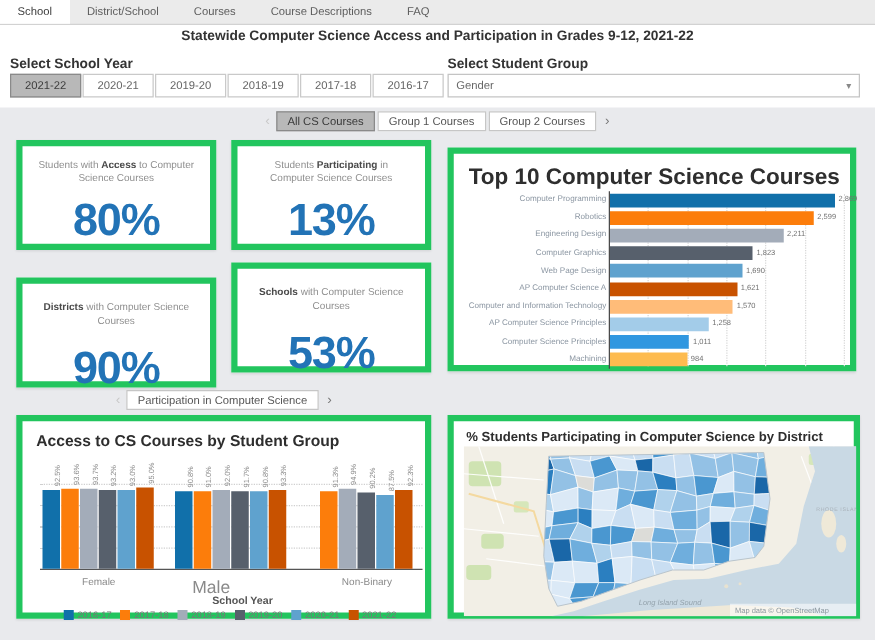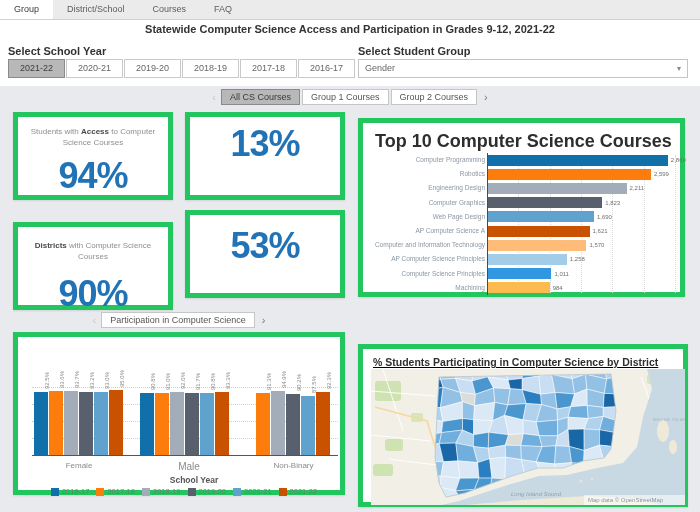--- a/index.html
+++ b/index.html
@@ -30,23 +30,24 @@
   .kpi-value{text-align:center;font-size:36px;font-weight:bold;color:#2273b6;margin-top:6px;letter-spacing:-1px;}
   
   .panel-title{font-weight:bold;color:#2e2e2e;}
   
   .map-canvas{position:absolute;left:8px;top:20px;width:314px;height:136px;}
 </style>
 </head>
 <body>
 
 <div class="tabbar">
-  <div class="tab active">Group</div>
+  <div class="tab active">School</div>
   <div class="tab">District/School</div>
   <div class="tab">Courses</div>
+  <div class="tab">Course Descriptions</div>
   <div class="tab">FAQ</div>
 </div>
 
 <div class="page-title">Statewide Computer Science Access and Participation in Grades 9-12, 2021-22</div>
 
 <div class="filter-label" style="left:8px;top:45px;">Select School Year</div>
 <div class="year-row">
   <div class="pill selected">2021-22</div>
   <div class="pill">2020-21</div>
   <div class="pill">2019-20</div>
@@ -66,30 +67,32 @@
 <div class="toggle-row" style="left:0;top:89px;width:700px;">
   <span class="arrow dim">‹</span>
   <div class="tbtn selected">All CS Courses</div>
   <div class="tbtn">Group 1 Courses</div>
   <div class="tbtn">Group 2 Courses</div>
   <span class="arrow">›</span>
 </div>
 
 <div class="panel" style="left:13px;top:112px;width:160px;height:88px;">
   <div class="kpi-label"><span>Students with </span><b>Access</b><span> to Computer Science Courses</span></div>
-  <div class="kpi-value">94%</div>
+  <div class="kpi-value">80%</div>
 </div>
 <div class="panel" style="left:185px;top:112px;width:160px;height:88px;">
+  <div class="kpi-label"><span>Students </span><b>Participating</b><span> in Computer Science Courses</span></div>
   <div class="kpi-value">13%</div>
 </div>
 <div class="panel" style="left:13px;top:222px;width:160px;height:88px;">
   <div class="kpi-label" style="margin-top:14px;"><b>Districts</b><span> with Computer Science Courses</span></div>
   <div class="kpi-value" style="margin-top:10px;">90%</div>
 </div>
 <div class="panel" style="left:185px;top:210px;width:160px;height:88px;">
+  <div class="kpi-label" style="margin-top:14px;"><b>Schools</b><span> with Computer Science Courses</span></div>
   <div class="kpi-value" style="margin-top:10px;">53%</div>
 </div>
 
 <div class="panel" style="left:358px;top:118px;width:327px;height:179px;">
   <div class="panel-title" style="margin:8px 0 0 12px;font-size:18px;">Top 10 Computer Science Courses</div>
   <div id="top10-chart" style="position:absolute;left:6px;top:30px;width:315px;height:142px;">
       <div style="position:absolute;left:149.3px;top:2px;bottom:2px;border-left:1px dotted #d8d8d8;"></div>
       <div style="position:absolute;left:180.7px;top:2px;bottom:2px;border-left:1px dotted #d8d8d8;"></div>
       <div style="position:absolute;left:212.0px;top:2px;bottom:2px;border-left:1px dotted #d8d8d8;"></div>
       <div style="position:absolute;left:243.3px;top:2px;bottom:2px;border-left:1px dotted #d8d8d8;"></div>
@@ -129,20 +132,21 @@
     </div>
 </div>
 
 <div class="toggle-row" style="left:13px;top:312px;width:332px;">
   <span class="arrow dim">‹</span>
   <div class="tbtn">Participation in Computer Science</div>
   <span class="arrow">›</span>
 </div>
 
 <div class="panel" style="left:13px;top:332px;width:332px;height:163px;">
+  <div class="panel-title" style="margin:9px 0 0 11px;font-size:12.5px;">Access to CS Courses by Student Group</div>
   <div id="grouped-chart" style="position:absolute;left:0;top:28px;width:332px;height:135px;">
       <div style="position:absolute;left:14px;width:306px;top:73.0px;border-top:1px dotted #cfcfcf;"></div>
       <div style="position:absolute;left:14px;width:306px;top:56.0px;border-top:1px dotted #cfcfcf;"></div>
       <div style="position:absolute;left:14px;width:306px;top:39.0px;border-top:1px dotted #cfcfcf;"></div>
       <div style="position:absolute;left:14px;width:306px;top:22.0px;border-top:1px dotted #cfcfcf;"></div>
       <div style="position:absolute;left:14px;width:306px;top:90px;border-top:1.5px solid #555;"></div>
       <div style="position:absolute;left:16px;top:27.1px;width:14px;height:62.9px;background:#1170aa;"></div>
       <span style="position:absolute;left:26px;top:24.1px;transform:rotate(-90deg);transform-origin:0 0;font-size:6px;color:#8a8a8a;white-space:nowrap;">92.5%</span>
       <div style="position:absolute;left:31px;top:26.4px;width:14px;height:63.6px;background:#fc7d0b;"></div>
       <span style="position:absolute;left:41px;top:23.4px;transform:rotate(-90deg);transform-origin:0 0;font-size:6px;color:#8a8a8a;white-space:nowrap;">93.6%</span>
@@ -160,21 +164,21 @@
       <div style="position:absolute;left:137px;top:28.1px;width:14px;height:61.9px;background:#fc7d0b;"></div>
       <span style="position:absolute;left:147px;top:25.1px;transform:rotate(-90deg);transform-origin:0 0;font-size:6px;color:#8a8a8a;white-space:nowrap;">91.0%</span>
       <div style="position:absolute;left:152px;top:27.4px;width:14px;height:62.6px;background:#a3acb9;"></div>
       <span style="position:absolute;left:162px;top:24.4px;transform:rotate(-90deg);transform-origin:0 0;font-size:6px;color:#8a8a8a;white-space:nowrap;">92.0%</span>
       <div style="position:absolute;left:167px;top:27.6px;width:14px;height:62.4px;background:#57606c;"></div>
       <span style="position:absolute;left:177px;top:24.6px;transform:rotate(-90deg);transform-origin:0 0;font-size:6px;color:#8a8a8a;white-space:nowrap;">91.7%</span>
       <div style="position:absolute;left:182px;top:28.3px;width:14px;height:61.7px;background:#5fa2ce;"></div>
       <span style="position:absolute;left:192px;top:25.3px;transform:rotate(-90deg);transform-origin:0 0;font-size:6px;color:#8a8a8a;white-space:nowrap;">90.8%</span>
       <div style="position:absolute;left:197px;top:26.6px;width:14px;height:63.4px;background:#c85200;"></div>
       <span style="position:absolute;left:207px;top:23.6px;transform:rotate(-90deg);transform-origin:0 0;font-size:6px;color:#8a8a8a;white-space:nowrap;">93.3%</span>
-      <div style="position:absolute;left:171px;top:96px;transform:translateX(-50%);font-size:10px;color:#8a8a8a;">Male</div>
+      <div style="position:absolute;left:151px;top:96px;transform:translateX(-50%);font-size:14px;color:#8a8a8a;">Male</div>
       <div style="position:absolute;left:238px;top:27.9px;width:14px;height:62.1px;background:#fc7d0b;"></div>
       <span style="position:absolute;left:248px;top:24.9px;transform:rotate(-90deg);transform-origin:0 0;font-size:6px;color:#8a8a8a;white-space:nowrap;">91.3%</span>
       <div style="position:absolute;left:253px;top:25.5px;width:14px;height:64.5px;background:#a3acb9;"></div>
       <span style="position:absolute;left:263px;top:22.5px;transform:rotate(-90deg);transform-origin:0 0;font-size:6px;color:#8a8a8a;white-space:nowrap;">94.9%</span>
       <div style="position:absolute;left:268px;top:28.7px;width:14px;height:61.3px;background:#57606c;"></div>
       <span style="position:absolute;left:278px;top:25.7px;transform:rotate(-90deg);transform-origin:0 0;font-size:6px;color:#8a8a8a;white-space:nowrap;">90.2%</span>
       <div style="position:absolute;left:283px;top:30.5px;width:14px;height:59.5px;background:#5fa2ce;"></div>
       <span style="position:absolute;left:293px;top:27.5px;transform:rotate(-90deg);transform-origin:0 0;font-size:6px;color:#8a8a8a;white-space:nowrap;">87.5%</span>
       <div style="position:absolute;left:298px;top:27.2px;width:14px;height:62.8px;background:#c85200;"></div>
       <span style="position:absolute;left:308px;top:24.2px;transform:rotate(-90deg);transform-origin:0 0;font-size:6px;color:#8a8a8a;white-space:nowrap;">92.3%</span>
@@ -184,21 +188,21 @@
         <span style="display:inline-flex;align-items:center;font-size:7.5px;color:#777;"><span style="width:8px;height:8px;background:#1170aa;display:inline-block;margin-right:3px;"></span>2016-17</span>
         <span style="display:inline-flex;align-items:center;font-size:7.5px;color:#777;"><span style="width:8px;height:8px;background:#fc7d0b;display:inline-block;margin-right:3px;"></span>2017-18</span>
         <span style="display:inline-flex;align-items:center;font-size:7.5px;color:#777;"><span style="width:8px;height:8px;background:#a3acb9;display:inline-block;margin-right:3px;"></span>2018-19</span>
         <span style="display:inline-flex;align-items:center;font-size:7.5px;color:#777;"><span style="width:8px;height:8px;background:#57606c;display:inline-block;margin-right:3px;"></span>2019-20</span>
         <span style="display:inline-flex;align-items:center;font-size:7.5px;color:#777;"><span style="width:8px;height:8px;background:#5fa2ce;display:inline-block;margin-right:3px;"></span>2020-21</span>
         <span style="display:inline-flex;align-items:center;font-size:7.5px;color:#777;"><span style="width:8px;height:8px;background:#c85200;display:inline-block;margin-right:3px;"></span>2021-22</span>
       </div>
     </div>
 </div>
 
-<div class="panel" style="left:358px;top:344px;width:330px;height:163px;text-decoration:underline;">
+<div class="panel" style="left:358px;top:332px;width:330px;height:163px;">
   <div class="panel-title" style="margin:7px 0 0 10px;font-size:10.5px;">% Students Participating in Computer Science by District</div>
   <div class="map-canvas" id="map-canvas">
   <svg width="314" height="136" viewBox="0 0 314 136" xmlns="http://www.w3.org/2000/svg">
     <rect x="0" y="0" width="314" height="136" fill="#f2efe6"></rect>
     <g>
       <rect x="4" y="12" width="26" height="20" rx="3" fill="#cfe3b2"></rect>
       <rect x="14" y="70" width="18" height="12" rx="3" fill="#cfe3b2"></rect>
       <rect x="40" y="44" width="12" height="9" rx="2" fill="#d6e7ba"></rect>
       <rect x="2" y="95" width="20" height="12" rx="3" fill="#cfe3b2"></rect>
       <rect x="276" y="6" width="14" height="9" rx="2" fill="#d6e7ba"></rect>

